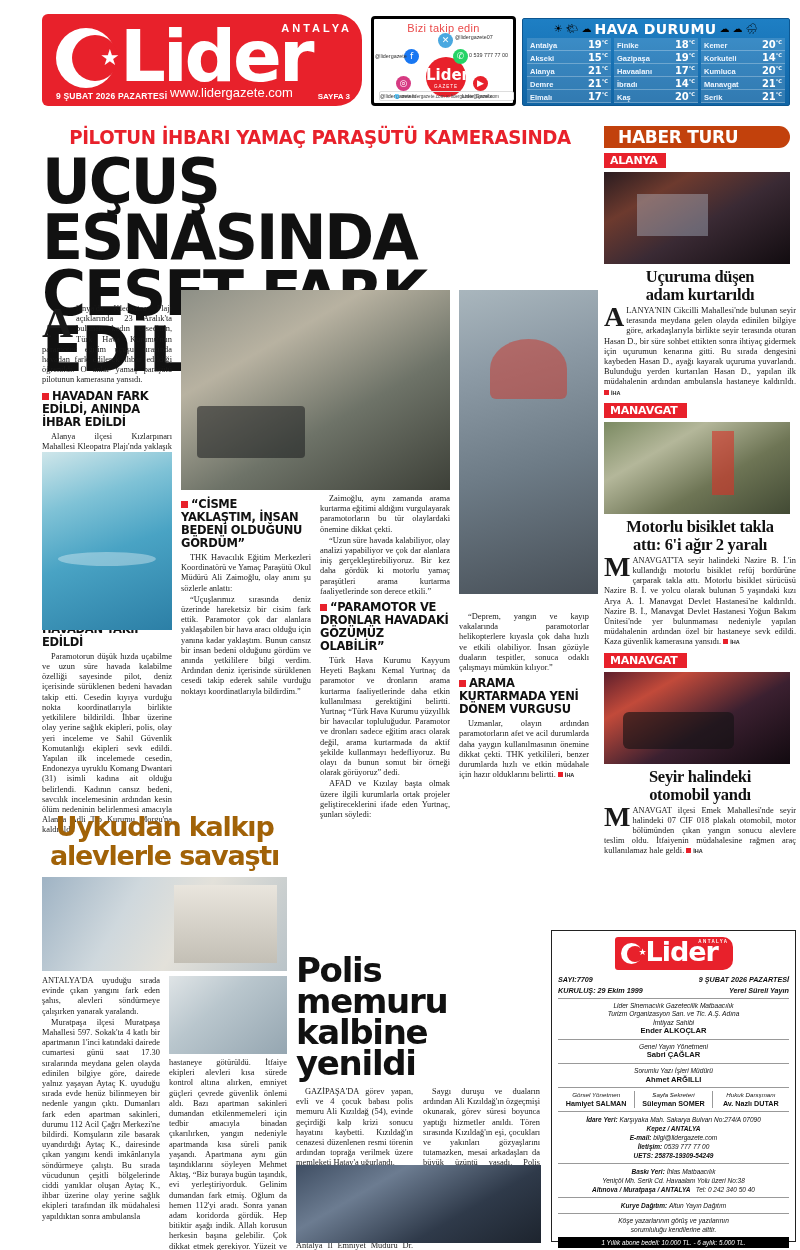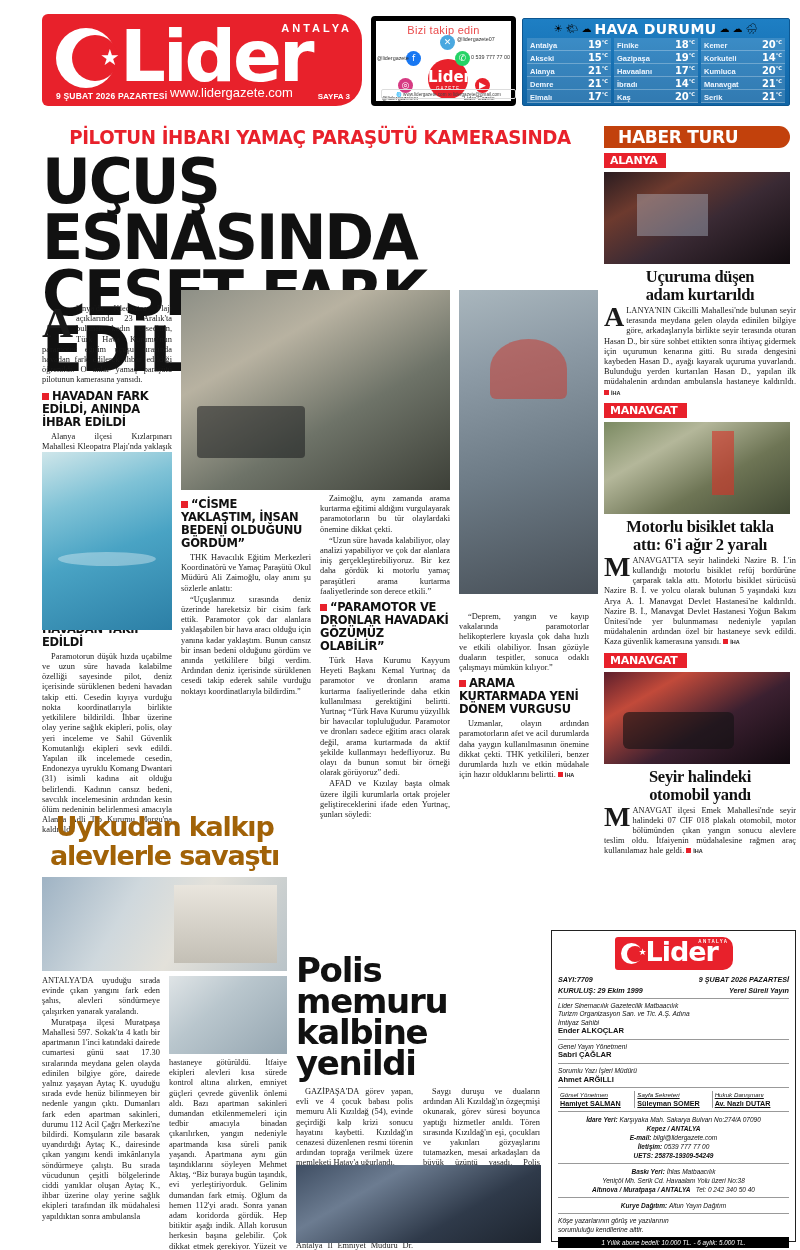--- a/index.html
+++ b/index.html
@@ -50,21 +50,21 @@
   }
   .logo-page {
     position: absolute; right: 12px; bottom: 5px;
     font-family: "Liberation Sans", sans-serif; font-weight: 700;
     font-size: 8px; color: #fff;
   }
 
   
   .social-box {
     position: absolute; left: 371px; top: 16px; width: 145px; height: 90px;
-    background: #fff; border: 5px solid #000000; border-radius: 4px;
+    background: #fff; border: 3px solid #000000; border-radius: 4px;
   }
   .social-title {
     position: absolute; top: 3px; left: 0; width: 100%; text-align: center;
     font-family: "Liberation Sans", sans-serif; font-size: 11px;
     color: #ea4a4a; letter-spacing: 0.3px;
   }
   .hub {
     position: absolute; left: 52px; top: 38px; width: 40px; height: 40px;
     background: #e8212b; border-radius: 50%; color: #fff; text-align: center;
   }
@@ -290,23 +290,23 @@
   .imp-logo .c::after{ content:""; position:absolute; left:6px; top:2.5px; width:16px;height:16px;
                  border-radius:50%; background:#e8212b; }
   .imp-logo .s { position:absolute; left:24px; top:11px; color:#fff; font-size:9px; line-height:9px;}
   .imp-logo .w { position:absolute; left:31px; top:-1px; font-family:"DejaVu Sans",sans-serif;
                  font-weight:700; font-size:27px; color:#fff; letter-spacing:-1px; }
   .imp-logo .a { position:absolute; right:4px; top:2px; font-size:4.5px; letter-spacing:1.4px; color:#fff;
                  font-weight:700; }
   .imp-row { display: flex; justify-content: space-between; font-size: 7.2px;
              font-style: italic; font-weight: 700; margin: 1.5px 0; }
   .imp-hr { border-top: 1px solid #999; margin: 3px 0; }
-  .imp-c { text-align: left; font-size: 6.6px; font-style: italic; line-height: 8.6px; }
+  .imp-c { text-align: center; font-size: 6.6px; font-style: italic; line-height: 8.6px; }
   .imp-c b { font-style: normal; font-size: 7.6px; }
-  .imp-3 { display: flex; font-size: 6.2px; font-style: italic; text-decoration: underline; }
+  .imp-3 { display: flex; text-align: center; font-size: 6.2px; font-style: italic; }
   .imp-3 > div { flex: 1; padding: 0 2px; }
   .imp-3 > div + div { border-left: 1px solid #999; }
   .imp-3 b { display: block; font-style: normal; font-size: 7.2px; margin-top: 1px; }
   .imp-kv { text-align: center; font-size: 6.5px; line-height: 9px; }
   .imp-kv b { font-style: italic; }
   .imp-kv i { font-style: italic; }
   .imp-black {
     background: #000; color: #fff; text-align: center; font-size: 6.3px;
     font-style: italic; padding: 2px 0; margin: 3px 0;
   }

